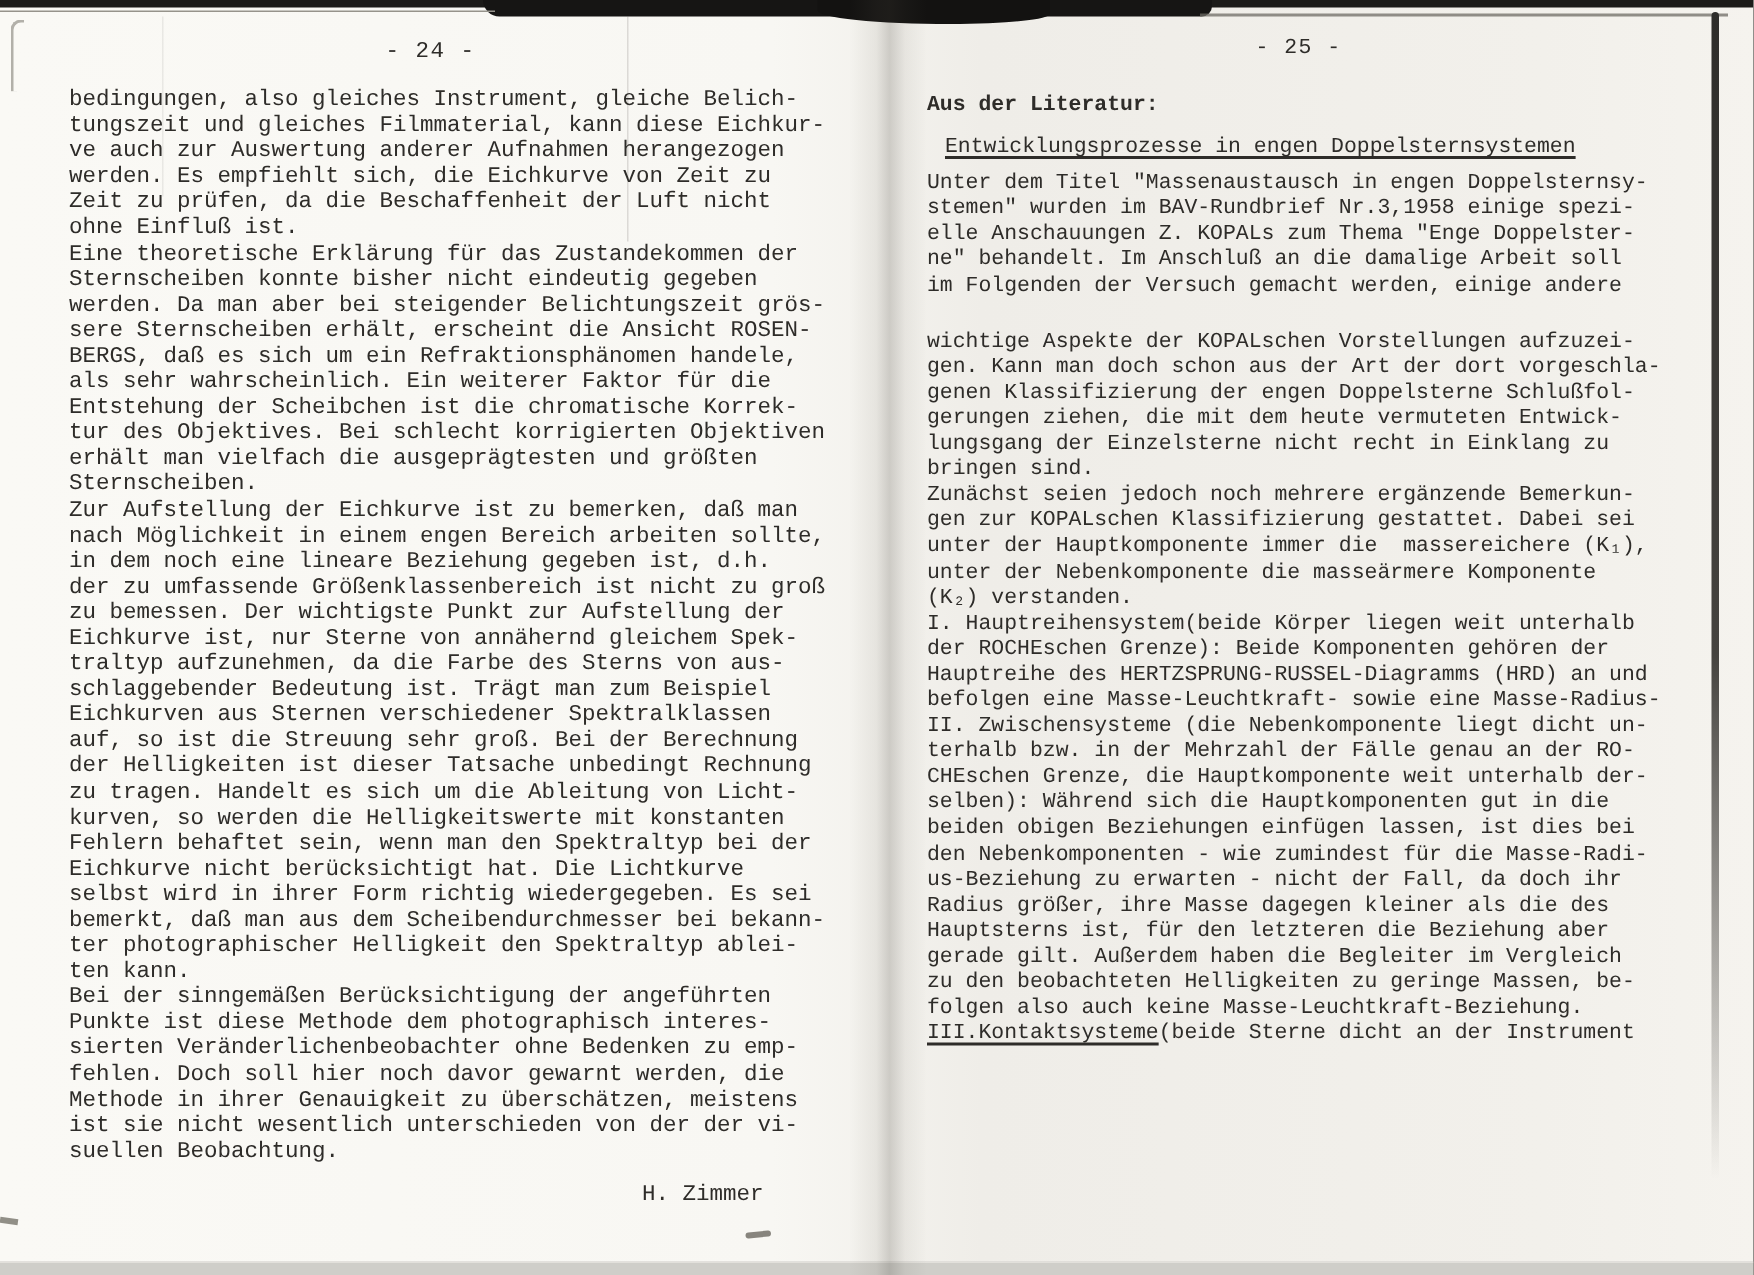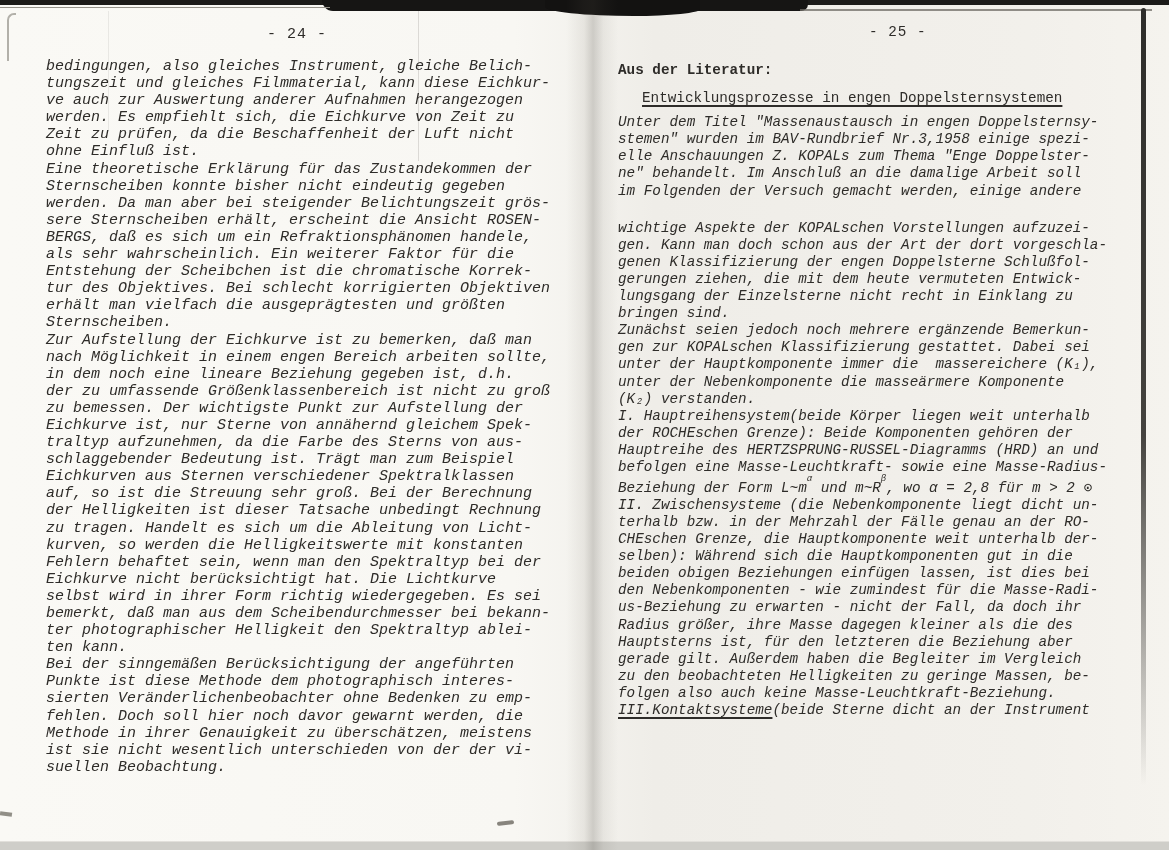--- a/index.html
+++ b/index.html
@@ -24,28 +24,28 @@
   .crease-b { position:absolute; left:108px; top:11px; width:1px; height:120px; background:rgba(90,85,75,0.10); }
   .corner-curl { position:absolute; left:7px; top:13px; width:7px; height:46px;
     border-left:2px solid #8d8a82; border-top:2px solid #8d8a82; border-radius:7px 0 0 0; opacity:.65; }
   .bottom-mark { position:absolute; left:497px; top:821px; width:17px; height:4px; background:#6a675f; transform:rotate(-6deg); border-radius:2px; opacity:.8; }
   .bottom-mark-left { position:absolute; left:0px; top:812px; width:12px; height:4px; background:#77746c; transform:rotate(8deg); opacity:.8; }
   
   .page { position:absolute; top:24px; }
   .page-left  { left:46px;  width:548px; font-size:15px;   line-height:17.1px; }
   .page-right { left:618px; width:510px; font-size:14.3px; line-height:17.1px; }
   .page-number { position:absolute; top:2px; letter-spacing:1px; }
-  .page-left  .page-number { left:221px;text-align:center; }
-  .page-right .page-number { left:251px; top:0; }
+  .page-left  .page-number { left:211px;text-align:center; }
+  .page-right .page-number { left:219px; top:0; }
   .text-block { position:absolute; left:0; top:34px; width:100%; }
   .page-right .text-block { top:38px; }
-  .para { white-space:pre-wrap; margin:0;font-style:italic; }
+  .para { white-space:pre-wrap; margin:0; }
   .signature { margin-top:12px; padding-left:382px; white-space:pre; }
   .section-label { white-space:pre;font-weight:bold; }
-  .doc-heading { margin-top:11px; margin-left:24px; text-decoration:underline; text-underline-offset:3px; text-decoration-thickness:1.5px; }
+  .doc-heading { margin-top:11px; margin-left:12px; text-decoration:underline; text-underline-offset:3px; text-decoration-thickness:1.5px; }
   .gap-top-7  { margin-top:7px; }
   .gap-top-17 { margin-top:20px; }
   .u { text-decoration:underline; text-underline-offset:3px; text-decoration-thickness:1.5px; }
   sup.hand { font-size:9px; position:relative; top:-5px; }
 </style>
 </head>
 <body>
 
 <div class="scan">
 
@@ -101,20 +101,21 @@
 bemerkt, daß man aus dem Scheibendurchmesser bei bekann-
 ter photographischer Helligkeit den Spektraltyp ablei-
 ten kann.</p>
       <p class="para">Bei der sinngemäßen Berücksichtigung der angeführten
 Punkte ist diese Methode dem photographisch interes-
 sierten Veränderlichenbeobachter ohne Bedenken zu emp-
 fehlen. Doch soll hier noch davor gewarnt werden, die
 Methode in ihrer Genauigkeit zu überschätzen, meistens
 ist sie nicht wesentlich unterschieden von der der vi-
 suellen Beobachtung.</p>
+      <div class="signature">H. Zimmer</div>
     </div>
   </div>
 
   <div class="page page-right">
     <div class="page-number">- 25 -</div>
     <div class="text-block">
       <div class="section-label">Aus der Literatur:</div>
       <div class="doc-heading">Entwicklungsprozesse in engen Doppelsternsystemen</div>
       <p class="para gap-top-7">Unter dem Titel "Massenaustausch in engen Doppelsternsy-
 stemen" wurden im BAV-Rundbrief Nr.3,1958 einige spezi-
@@ -129,21 +130,20 @@
 bringen sind.</p>
       <p class="para">Zunächst seien jedoch noch mehrere ergänzende Bemerkun-
 gen zur KOPALschen Klassifizierung gestattet. Dabei sei
 unter der Hauptkomponente immer die  massereichere (K₁),
 unter der Nebenkomponente die masseärmere Komponente
 (K₂) verstanden.</p>
       <p class="para">I. Hauptreihensystem(beide Körper liegen weit unterhalb
 der ROCHEschen Grenze): Beide Komponenten gehören der
 Hauptreihe des HERTZSPRUNG-RUSSEL-Diagramms (HRD) an und
 befolgen eine Masse-Leuchtkraft- sowie eine Masse-Radius-</p>
-      <p class="para"><span>Beziehung der Form L~m</span><sup class="hand">α</sup><span> und m~R</span><sup class="hand">β</sup><span>, wo α = 2,8 für m &gt; 2 ⊙</span></p>
       <p class="para">II. Zwischensysteme (die Nebenkomponente liegt dicht un-
 terhalb bzw. in der Mehrzahl der Fälle genau an der RO-
 CHEschen Grenze, die Hauptkomponente weit unterhalb der-
 selben): Während sich die Hauptkomponenten gut in die
 beiden obigen Beziehungen einfügen lassen, ist dies bei
 den Nebenkomponenten - wie zumindest für die Masse-Radi-
 us-Beziehung zu erwarten - nicht der Fall, da doch ihr
 Radius größer, ihre Masse dagegen kleiner als die des
 Hauptsterns ist, für den letzteren die Beziehung aber
 gerade gilt. Außerdem haben die Begleiter im Vergleich

